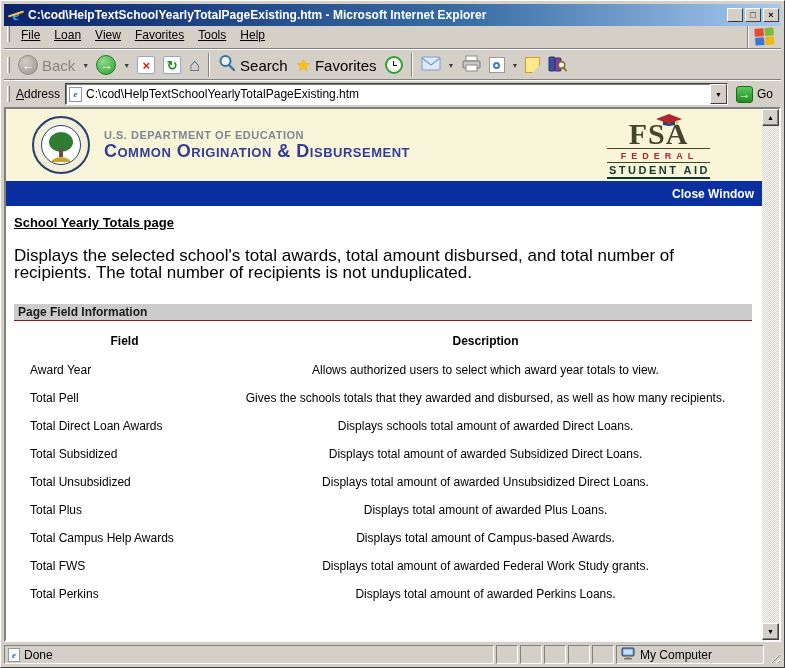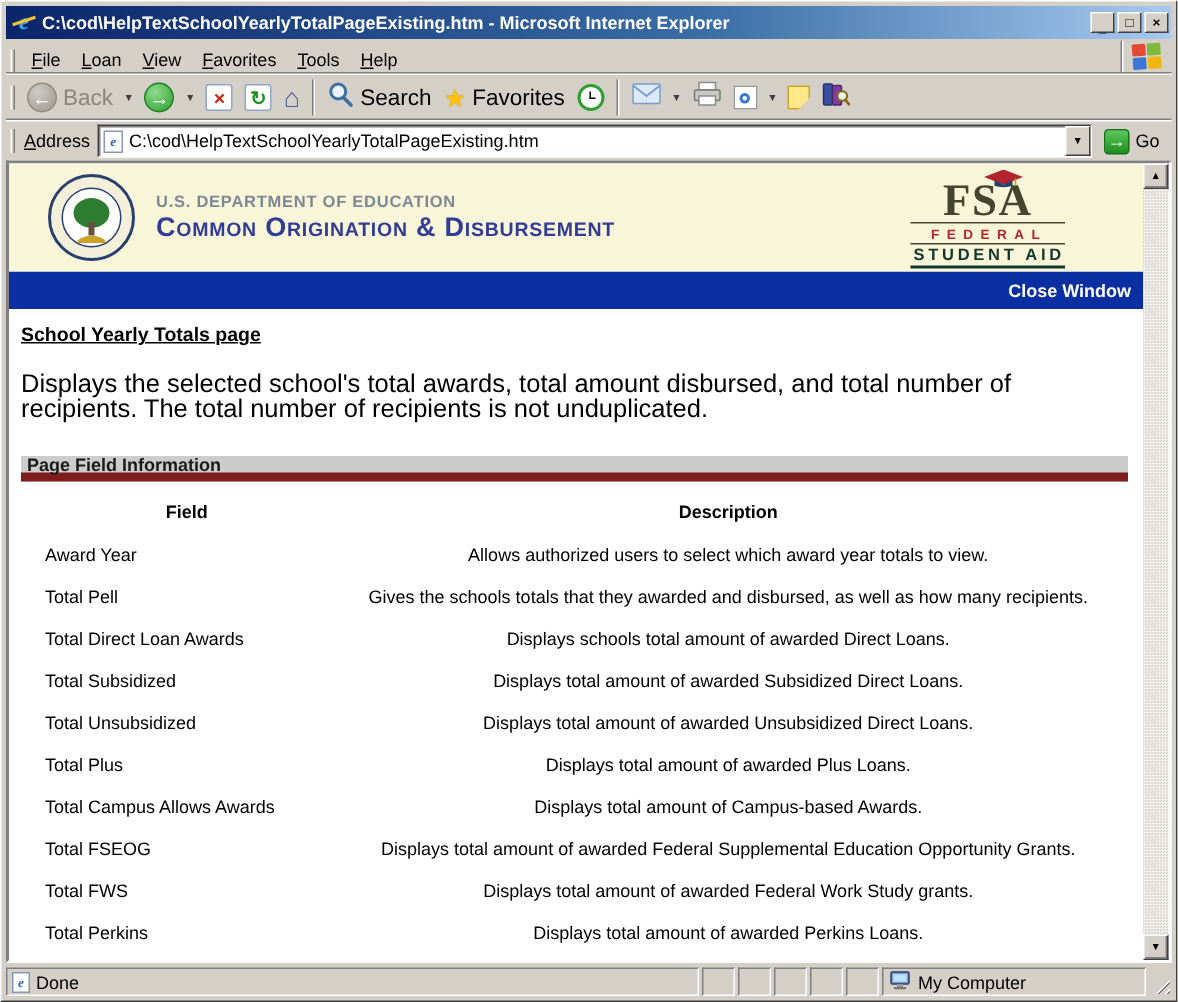--- a/index.html
+++ b/index.html
@@ -19,21 +19,21 @@
   .ie-logo::after { content:""; position:absolute; left:0; right:0; top:6px; height:2px;
                     background:#F4C430; transform:rotate(-18deg); }
   .title-text { font:bold 12px "Liberation Sans",sans-serif; white-space:nowrap; overflow:hidden; flex:1; }
   .winbtn { width:16px; height:14px; margin-left:2px; background:#D4D0C8; color:#000;
             border:1px solid; border-color:#fff #404040 #404040 #fff;
             font:bold 9px "Liberation Sans",sans-serif; display:flex; align-items:center; justify-content:center;
             line-height:1; }
   .winbtn.min span { position:relative; top:3px; }
 
   
-  .menubar { height:23px; flex:0 0 23px; display:flex; align-items:flex-end; padding-left:2px; }
+  .menubar { height:23px; flex:0 0 23px; display:flex; align-items:flex-start; padding-left:2px;text-decoration:underline; }
   .grip { width:3px; height:16px; margin:0 4px 0 1px;
           border-left:1px solid #fff; border-right:1px solid #808080; }
   .menu-item { display:inline-block; padding:2px 7px; font-size:12px; color:#000; cursor:default; }
   .menu-item::first-letter { text-decoration:underline; }
   .brand { margin-left:auto; width:34px; height:22px; display:flex; align-items:center; justify-content:center;
            border-left:1px solid #808080; box-shadow:inset 1px 0 0 #fff; }
   .flag { width:20px; height:18px; display:grid; grid-template-columns:9px 9px; grid-template-rows:8px 8px; gap:1px; transform:rotate(-4deg); }
   .flag i { display:block; border-radius:1px; }
   .flag .r{background:#E24A36}.flag .g{background:#7EB93C}.flag .b{background:#3B78D6}.flag .y{background:#F2B50F}
 
@@ -105,21 +105,21 @@
                  border-top:1px solid #45452F; margin-top:1px; padding:2px 0 1px 2px; }
   .fsa-student { font-size:11px; font-weight:bold; color:#12382C; letter-spacing:2.5px;
                  border-top:1px solid #45452F; border-bottom:2px solid #12382C; padding:1px 0 1px 2px; }
 
   .navbar { height:25px; flex:0 0 25px; background:#0A2FA0; display:flex; align-items:center; justify-content:flex-end; padding-right:8px; }
   .close-window { color:#fff; font-weight:bold; font-size:12px; cursor:pointer; }
 
   .page-body { flex:1; padding:0 10px 0 8px; }
   .page-title { font-size:13px; font-weight:bold; color:#000; margin-top:9px;text-decoration:underline; }
   .page-desc { font-size:17px; line-height:17px; color:#000; margin-top:17px; }
-  .section-bar { margin-top:23px; height:17px; background:#CCCCCC; border-bottom:6px solid #7f1d1d;
+  .section-bar { margin-top:23px; height:17px; background:#CCCCCC; border-bottom:1px solid #7f1d1d;
                  font-size:12px; font-weight:bold; color:#1a1a1a; padding-left:4px; display:flex; align-items:center; }
   .thead { display:flex; margin-top:13px; font-size:12px; font-weight:bold; }
   .thead .fh { width:189px; margin-left:16px; text-align:center; }
   .thead .dh { flex:1; text-align:center; }
   .tbody { margin-top:15px; }
   .trow { display:flex; height:28px; font-size:12px; }
   .trow .tf { width:189px; margin-left:16px; flex:0 0 189px; }
   .trow .td { flex:1;text-align:center; }
 
   
@@ -129,21 +129,21 @@
   .sbtn { width:17px; height:17px; background:#D4D0C8; border:1px solid; border-color:#fff #404040 #404040 #fff;
           box-shadow:inset -1px -1px 0 #808080; display:flex; align-items:center; justify-content:center;
           font-size:7px; color:#000; cursor:pointer; }
   .strack { flex:1; }
 
   
   .statusbar { height:20px; flex:0 0 20px; margin-top:2px; display:flex; align-items:stretch; gap:2px; padding-top:1px; }
   .pane { border:1px solid; border-color:#808080 #fff #fff #808080; display:flex; align-items:center; font-size:12px; }
   .pane.main { flex:1; padding-left:3px; gap:4px; }
   .pane.small { width:22px; }
-  .pane.zone { width:176px; padding-left:4px; gap:5px; }
+  .pane.zone { width:148px; padding-left:4px; gap:5px; }
   .mini-doc { width:12px; height:14px; background:#fff; border:1px solid #8A98B8;
               font:italic bold 9px "Liberation Serif",serif; color:#2C62C0;
               display:flex; align-items:center; justify-content:center; }
   .grip-corner { width:15px; position:relative; }
   .grip-corner::after { content:""; position:absolute; right:1px; bottom:1px; width:12px; height:12px;
     background:repeating-linear-gradient(135deg, transparent 0 2px, #fff 2px 3px, #808080 3px 4px); 
     clip-path:polygon(100% 0, 100% 100%, 0 100%); }
 </style>
 </head>
 <body>
@@ -338,26 +338,22 @@
           </div>
           <div class="trow">
             <span class="tf">Total Unsubsidized</span>
             <span class="td">Displays total amount of awarded Unsubsidized Direct Loans.</span>
           </div>
           <div class="trow">
             <span class="tf">Total Plus</span>
             <span class="td">Displays total amount of awarded Plus Loans.</span>
           </div>
           <div class="trow">
-            <span class="tf">Total Campus Allows Awards</span>
+            <span class="tf">Total Campus Help Awards</span>
             <span class="td">Displays total amount of Campus-based Awards.</span>
-          </div>
-          <div class="trow">
-            <span class="tf">Total FSEOG</span>
-            <span class="td">Displays total amount of awarded Federal Supplemental Education Opportunity Grants.</span>
           </div>
           <div class="trow">
             <span class="tf">Total FWS</span>
             <span class="td">Displays total amount of awarded Federal Work Study grants.</span>
           </div>
           <div class="trow">
             <span class="tf">Total Perkins</span>
             <span class="td">Displays total amount of awarded Perkins Loans.</span>
           </div>
         </div>

